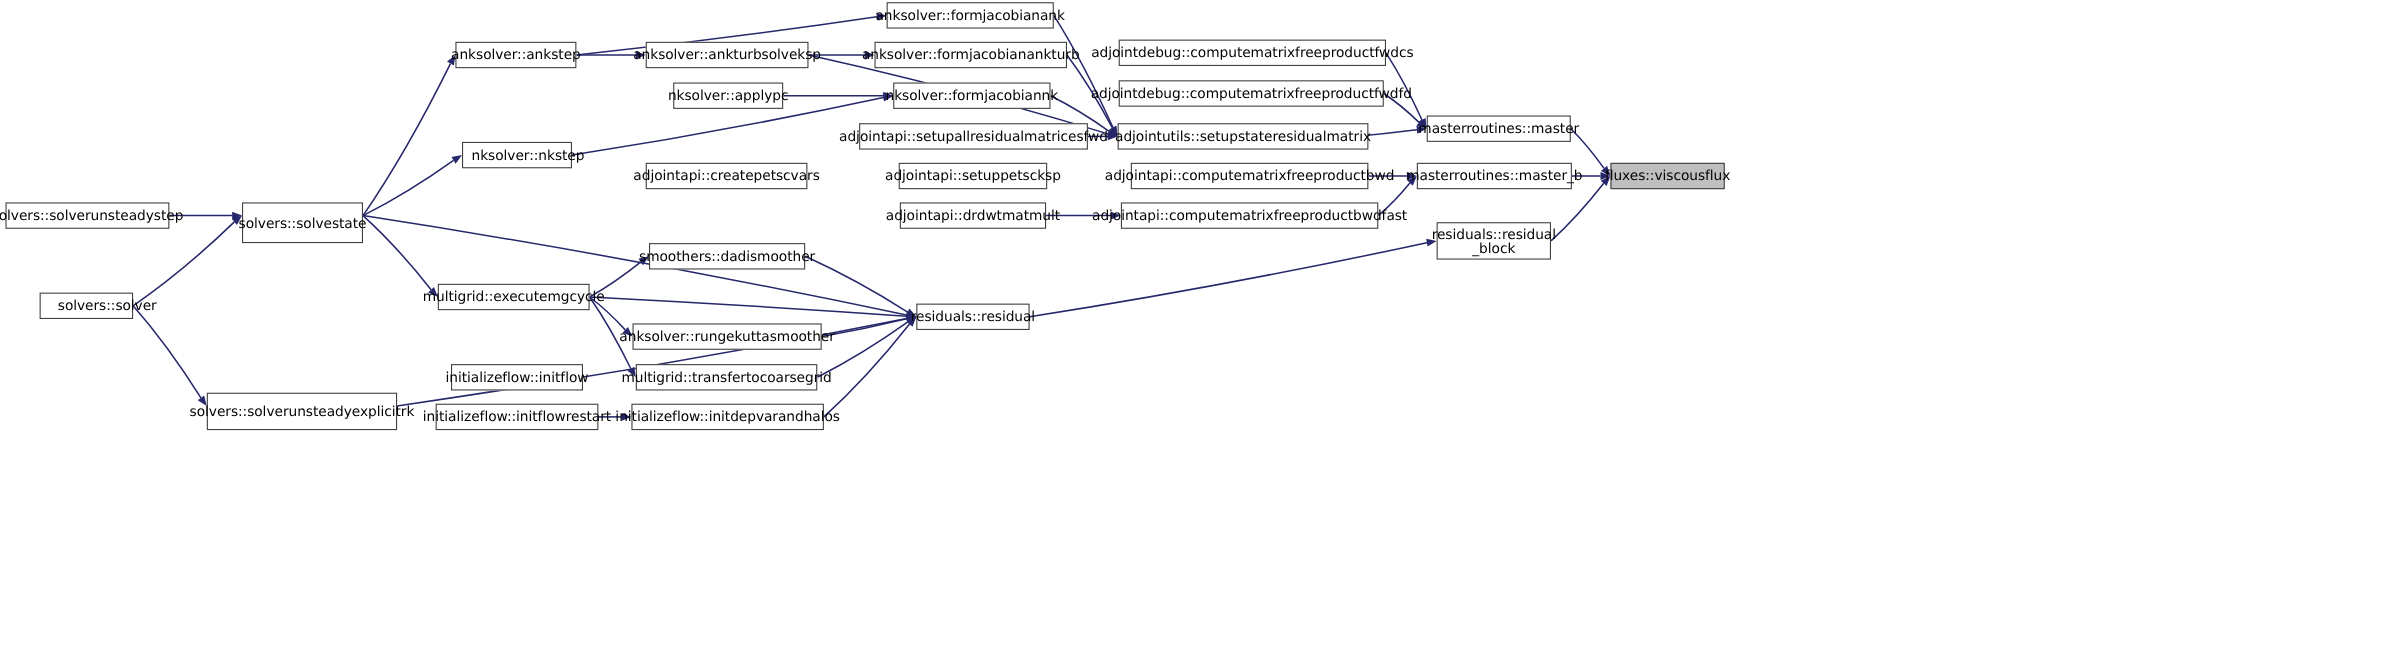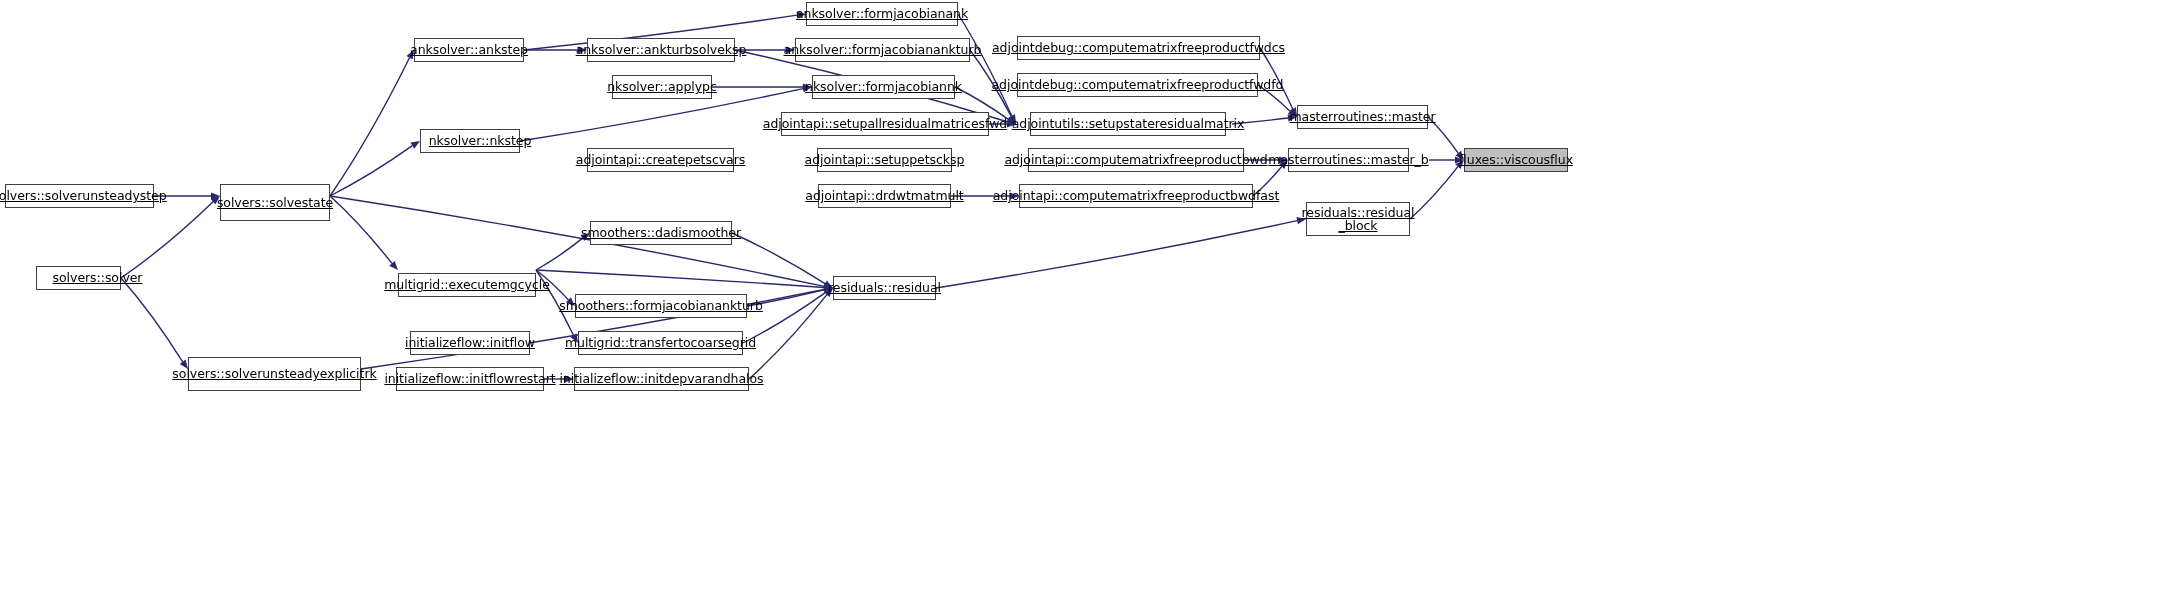--- a/index.html
+++ b/index.html
@@ -48,21 +48,20 @@
     letter-spacing: -0.05px;
     cursor: pointer;
   }
   .node.highlight {
     background: #bfbfbf;
     border-color: #404040;
   }
   .node-label {
     display: block;
     padding: 0 4px;
-    text-decoration: underline;
   }
 </style>
 </head>
 <body>
 
 <div id="graph-root">
   <svg id="edge-layer" viewBox="0 0 2168 592" preserveAspectRatio="none">
       <path class="edge-path" d="M 154 196 Q 182.5 196 211 196"></path>
       <polygon class="edge-head" points="220,196 211,199.6 211,192.4"></polygon>
       <path class="edge-path" d="M 121 278 Q 167.03441165574145 246.1844873154465 213.06882331148287 201.74097463089296"></path>
@@ -138,41 +137,41 @@
       <path class="edge-path" d="M 936 288 Q 1116.576265171146 259.6379667653809 1297.1525303422918 220.6499335307618"></path>
       <polygon class="edge-head" points="1306,219 1297.8125037545965,224.1889213938451 1296.4925569299871,217.11094566767852"></polygon>
     </svg>
   <div id="node-layer">
       <div class="node" style="left: 5px; top: 184px; width: 149px; height: 24px;"><span class="node-label">solvers::solverunsteadystep</span></div>
       <div class="node" style="left: 36px; top: 266px; width: 85px; height: 24px; padding-left: 38px;"><span class="node-label">solvers::solver</span></div>
       <div class="node" style="left: 188px; top: 357px; width: 173px; height: 34px;"><span class="node-label">solvers::solverunsteadyexplicitrk</span></div>
       <div class="node" style="left: 220px; top: 184px; width: 110px; height: 37px;"><span class="node-label">solvers::solvestate</span></div>
       <div class="node" style="left: 414px; top: 38px; width: 110px; height: 24px;"><span class="node-label">anksolver::ankstep</span></div>
       <div class="node" style="left: 420px; top: 129px; width: 100px; height: 24px; padding-left: 20px;"><span class="node-label">nksolver::nkstep</span></div>
-      <div class="node" style="left: 398px; top: 258px; width: 138px; height: 24px; margin-top: 15px;"><span class="node-label">multigrid::executemgcycle</span></div>
+      <div class="node" style="left: 398px; top: 258px; width: 138px; height: 24px;"><span class="node-label">multigrid::executemgcycle</span></div>
       <div class="node" style="left: 410px; top: 331px; width: 120px; height: 24px;"><span class="node-label">initializeflow::initflow</span></div>
       <div class="node" style="left: 396px; top: 367px; width: 148px; height: 24px;"><span class="node-label">initializeflow::initflowrestart</span></div>
       <div class="node" style="left: 587px; top: 38px; width: 148px; height: 24px;"><span class="node-label">anksolver::ankturbsolveksp</span></div>
       <div class="node" style="left: 612px; top: 75px; width: 100px; height: 24px;"><span class="node-label">nksolver::applypc</span></div>
       <div class="node" style="left: 587px; top: 148px; width: 147px; height: 24px;"><span class="node-label">adjointapi::createpetscvars</span></div>
       <div class="node" style="left: 590px; top: 221px; width: 142px; height: 24px;"><span class="node-label">smoothers::dadismoother</span></div>
-      <div class="node" style="left: 575px; top: 294px; width: 172px; height: 24px;"><span class="node-label">smoothers::formjacobianankturb</span></div>
+      <div class="node" style="left: 575px; top: 294px; width: 172px; height: 24px;"><span class="node-label">anksolver::rungekuttasmoother</span></div>
       <div class="node" style="left: 578px; top: 331px; width: 165px; height: 24px;"><span class="node-label">multigrid::transfertocoarsegrid</span></div>
       <div class="node" style="left: 574px; top: 367px; width: 175px; height: 24px;"><span class="node-label">initializeflow::initdepvarandhalos</span></div>
       <div class="node" style="left: 806px; top: 2px; width: 152px; height: 24px;"><span class="node-label">anksolver::formjacobianank</span></div>
       <div class="node" style="left: 795px; top: 38px; width: 175px; height: 24px;"><span class="node-label">anksolver::formjacobianankturb</span></div>
       <div class="node" style="left: 812px; top: 75px; width: 143px; height: 24px;"><span class="node-label">nksolver::formjacobiannk</span></div>
       <div class="node" style="left: 781px; top: 112px; width: 208px; height: 24px;"><span class="node-label">adjointapi::setupallresidualmatricesfwd</span></div>
       <div class="node" style="left: 817px; top: 148px; width: 135px; height: 24px; align-items: center;"><span class="node-label">adjointapi::setuppetscksp</span></div>
       <div class="node" style="left: 818px; top: 184px; width: 133px; height: 24px;"><span class="node-label">adjointapi::drdwtmatmult</span></div>
       <div class="node" style="left: 833px; top: 276px; width: 103px; height: 24px;"><span class="node-label">residuals::residual</span></div>
       <div class="node" style="left: 1017px; top: 36px; width: 243px; height: 24px;"><span class="node-label">adjointdebug::computematrixfreeproductfwdcs</span></div>
       <div class="node" style="left: 1017px; top: 73px; width: 241px; height: 24px;"><span class="node-label">adjointdebug::computematrixfreeproductfwdfd</span></div>
-      <div class="node" style="left: 1016px; top: 112px; width: 196px; height: 24px; margin-left: 14px;"><span class="node-label">adjointutils::setupstateresidualmatrix</span></div>
+      <div class="node" style="left: 1016px; top: 112px; width: 228px; height: 24px;"><span class="node-label">adjointutils::setupstateresidualmatrix</span></div>
       <div class="node" style="left: 1028px; top: 148px; width: 216px; height: 24px;"><span class="node-label">adjointapi::computematrixfreeproductbwd</span></div>
       <div class="node" style="left: 1019px; top: 184px; width: 234px; height: 24px;"><span class="node-label">adjointapi::computematrixfreeproductbwdfast</span></div>
       <div class="node" style="left: 1297px; top: 105px; width: 131px; height: 24px;"><span class="node-label">masterroutines::master</span></div>
-      <div class="node" style="left: 1288px; top: 148px; width: 121px; height: 24px; text-align: right;"><span class="node-label">masterroutines::master_b</span></div>
+      <div class="node" style="left: 1288px; top: 148px; width: 141px; height: 24px; text-align: right;"><span class="node-label">masterroutines::master_b</span></div>
       <div class="node" style="left: 1306px; top: 202px; width: 104px; height: 34px;"><span class="node-label">residuals::residual
 _block</span></div>
       <div class="node highlight" style="left: 1464px; top: 148px; width: 104px; height: 24px;"><span class="node-label">fluxes::viscousflux</span></div>
     </div>
 </div>
 
 </body></html>

